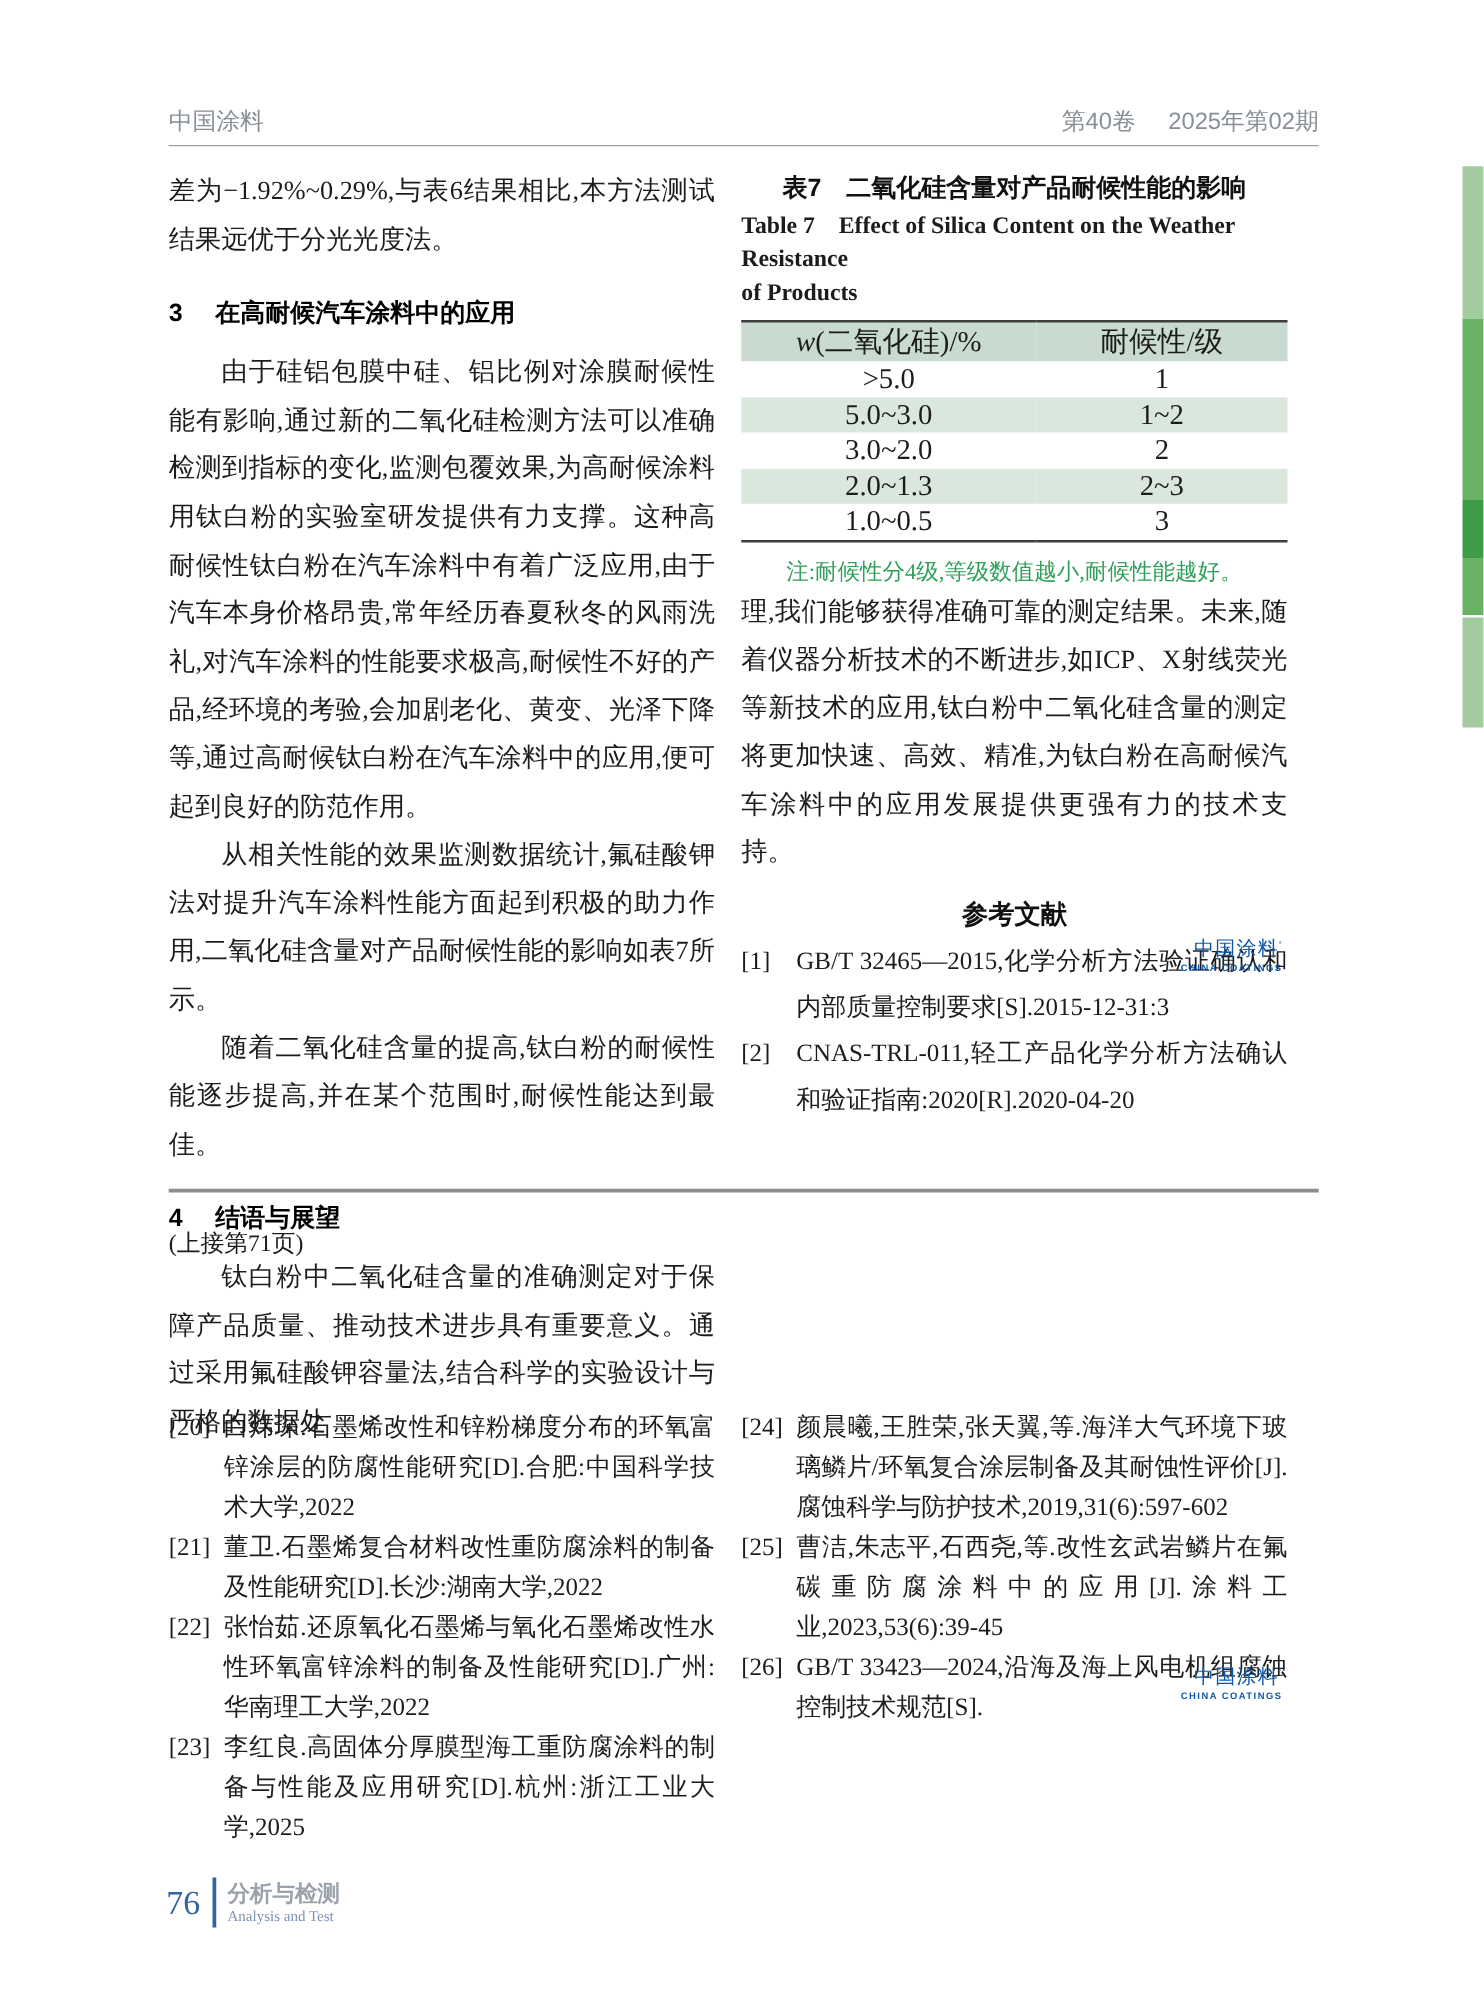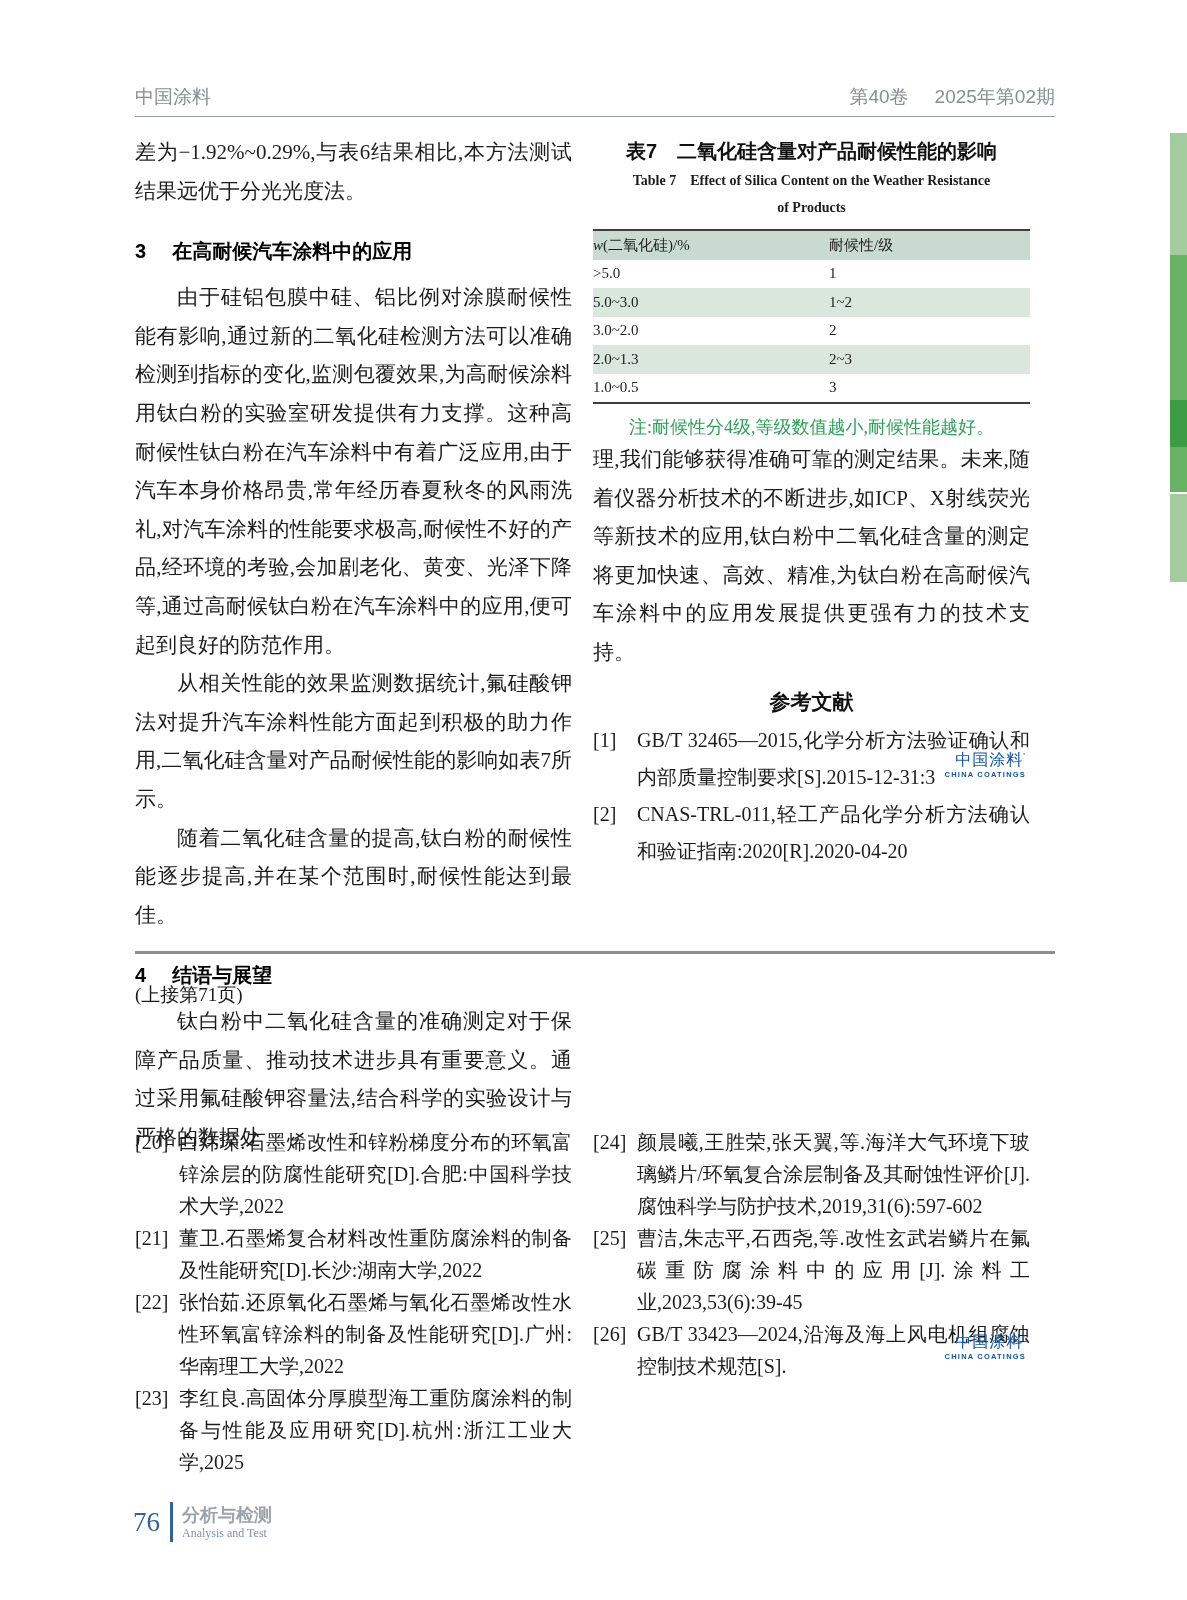--- a/index.html
+++ b/index.html
@@ -23,24 +23,24 @@
   .col-left{left:135px;}
   .col-right{left:593px;min-height:680px;}
   p.body{margin:0;font-size:21px;line-height:38.6px;text-align:justify;text-justify:inter-ideograph;}
   p.indent{text-indent:2em;}
   h2.sec{margin:24px 0 10px 0;font-family:Liberation Sans, sans-serif;
          font-weight:bold;color:#000000;font-size:20px;line-height:34px;}
   h2.sec .num{margin-right:26px;}
   
   .cap-zh{font-size:20px;font-weight:bold;text-align:center;margin:4px 0 2px 0;line-height:28px;
           font-family:"Liberation Sans","DejaVu Sans",sans-serif;color:#111;}
-  .cap-en{font-size:14px;font-weight:bold;text-align:center;line-height:27px;margin-bottom:8px;}
+  .cap-en{font-size:19px;font-weight:bold;line-height:27px;margin-bottom:8px;}
   
   table.wtable{width:100%;border-collapse:collapse;border-top:2px solid #3e3e3e;border-bottom:2px solid #3e3e3e;}
-  table.wtable th,table.wtable td{font-size:15px;font-weight:normal;text-align:left;height:28.5px;padding:0;}
+  table.wtable th,table.wtable td{font-size:23px;font-weight:normal;text-align:center;height:28.5px;padding:0;}
   table.wtable thead th{background:#c9dbd1;}
   table.wtable tbody tr:nth-child(even) td{background:#d9e7dd;}
   table.wtable .c1{width:54%;}
   table.wtable .c2{width:46%;}
   .tbl-note{color:#2fa05a;font-size:18px;margin-top:10px;text-align:center;line-height:26px;}
   .after-table{margin-top:44px;}
   
   .refs-h{font-size:21px;font-weight:bold;text-align:center;margin:16px 0 6px 0;
           font-family:"Liberation Sans","DejaVu Sans",sans-serif;color:#111;}
   .ref{position:relative;padding-left:44px;font-size:20px;line-height:37px;text-align:justify;}

